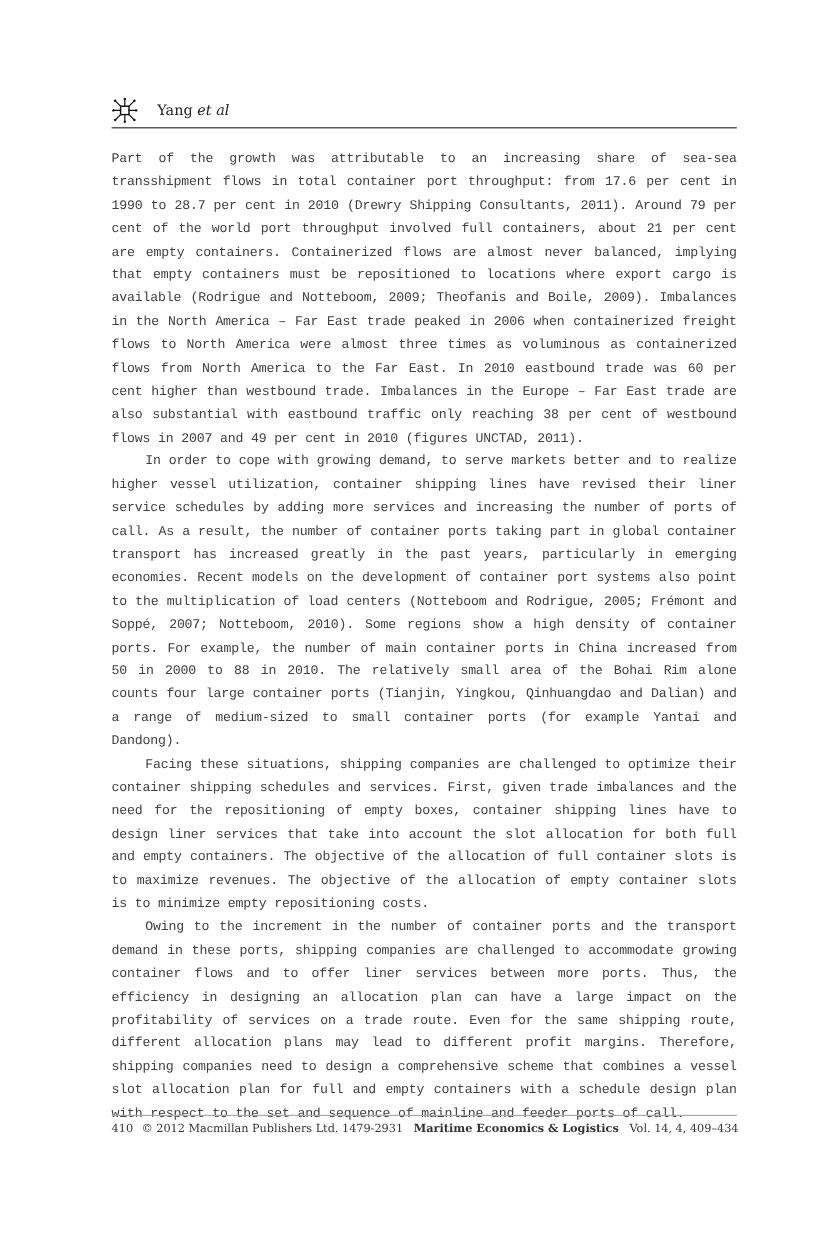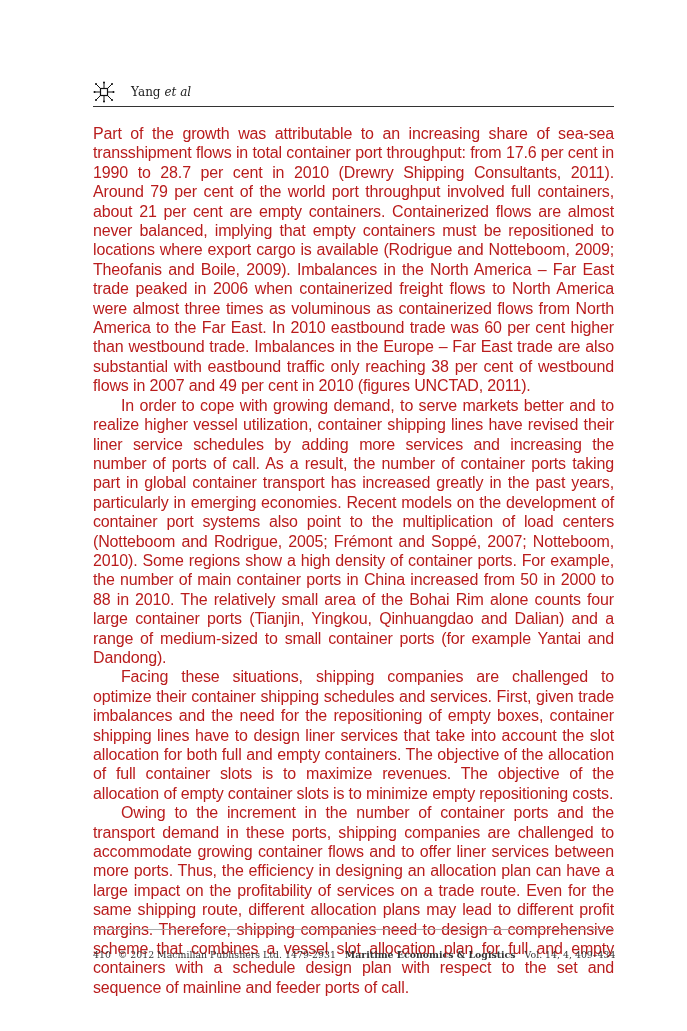--- a/index.html
+++ b/index.html
@@ -1,24 +1,24 @@
 <!DOCTYPE html>
 <html><head>
 <meta charset="utf-8">
 <style>
   html, body { margin: 0; padding: 0; background: #ffffff; }
   body { width: 687px; height: 1031px; position: relative; overflow: hidden; color: #1a1a1a; }
   .header { position: absolute; left: 93px; top: 80px; width: 521px; height: 26px; border-bottom: 1.5px solid #333; }
   .logo { position: absolute; left: 0; top: 1px; width: 22px; height: 22px; }
   .running-head { position: absolute; left: 38px; top: 5px; font-family: "DejaVu Serif", serif; font-size: 12px; color: #222; }
   .running-head em { font-style: italic; }
-  .body-text { position: absolute; left: 93px; top: 124px; width: 521px; font-family: Liberation Sans, sans-serif; font-size: 16px; line-height: 19.4px; text-align: justify; color: #b91c1c; letter-spacing: -0.15px; }
+  .body-text { position: absolute; left: 93px; top: 124px; width: 521px; font-family: Liberation Mono, monospace; font-size: 11px; line-height: 19.4px; text-align: justify; color: #404040; letter-spacing: -0.15px; }
   .body-text p { margin: 0; }
   .body-text p.indent { text-indent: 28px; }
-  .footer { position: absolute; left: 93px; top: 929px; width: 521px; border-top: 1px solid #aaa; padding-top: 19px; font-family: "DejaVu Serif", serif; font-size: 9.4px; color: #333; white-space: nowrap; }
+  .footer { position: absolute; left: 93px; top: 929px; width: 521px; border-top: 1px solid #aaa; padding-top: 5px; font-family: "DejaVu Serif", serif; font-size: 9.4px; color: #333; white-space: nowrap; }
   .footer .journal { font-weight: bold; margin-left: 6px; margin-right: 6px; }
   .footer .copy { margin-left: 4px; }
 </style>
 </head>
 <body>
 
 <div class="header">
   <span class="logo">
     <svg width="22" height="22" viewBox="0 0 22 22">
       <rect x="7.5" y="7.5" width="7" height="7" fill="none" stroke="#111" stroke-width="1.2"></rect>

